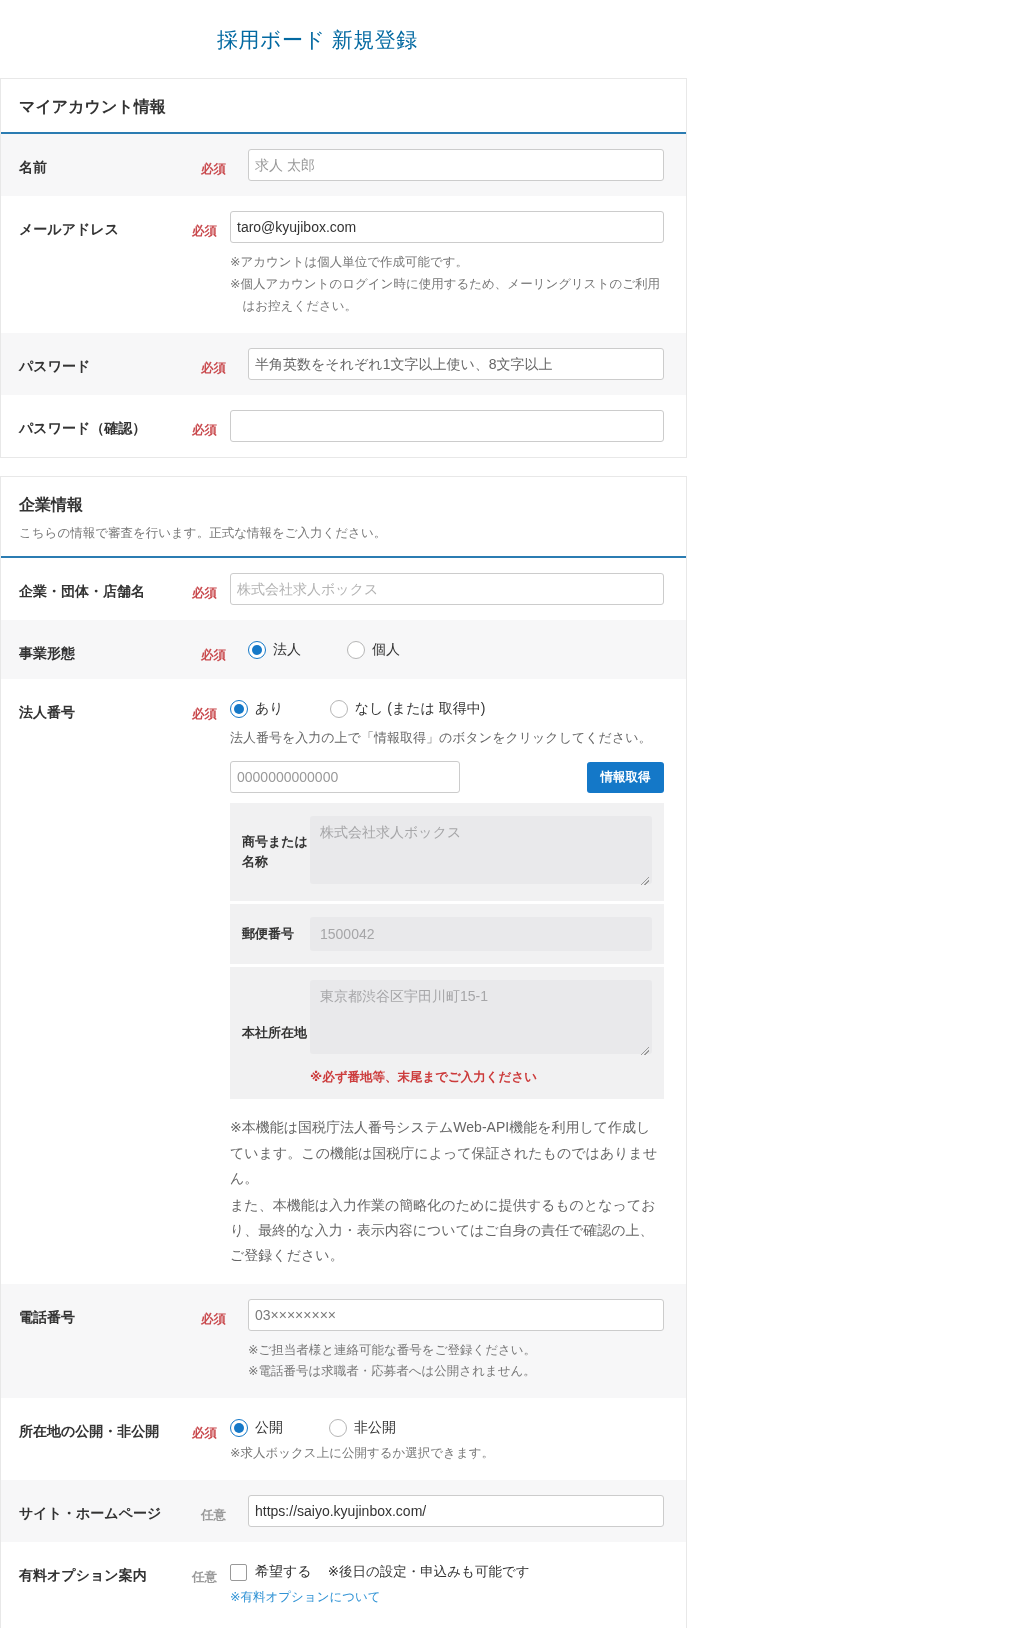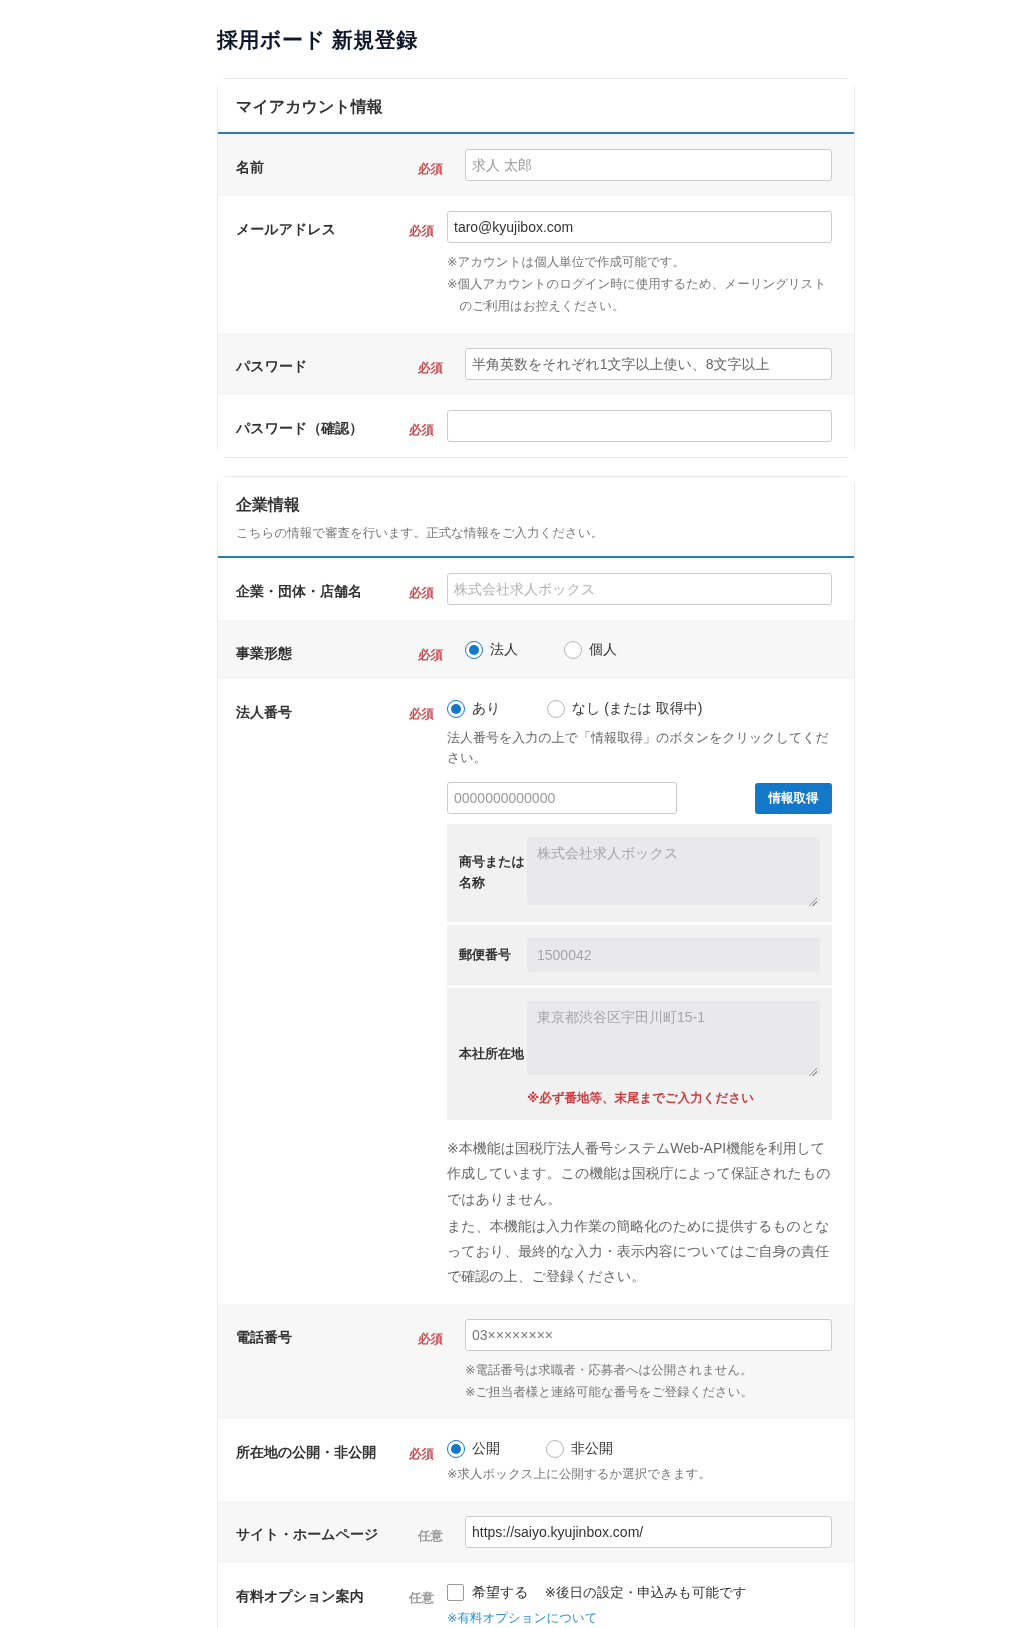--- a/index.html
+++ b/index.html
@@ -5,25 +5,25 @@
   * { box-sizing: border-box; margin: 0; padding: 0; }
   html,body { background:#ffffff; }
   body {
     width:1036px; min-height:1628px;
     font-family:"Liberation Sans","DejaVu Sans",sans-serif;
     color:#333;
   }
   .page { width:1036px; position:relative; }
   h1.page-title {
     margin:26px 9px 24px 217px;
-    font-size:21px; font-weight:bold; color:#0f172a; letter-spacing:.5px;
+    font-size:21px; font-weight:normal; color:#0369a1; letter-spacing:.5px;
   }
   .card {
-    width:638px; margin-left:217px; background:#fff;
-    border:1px solid #e8e8e8; border-radius:10px;
+    width:687px; background:#fff;
+    border:1px solid #e8e8e8; border-radius:0;
   }
   .card + .card { margin-top:18px; }
   .card-header { padding:18px 18px 14px; border-bottom:2px solid #2b7cb2; background:#fff; }
   .card-header h2 { font-size:16px; font-weight:bold; color:#333; }
   .card-header .sub { margin-top:9px; font-size:12.5px; color:#777; }
   .row { display:flex; padding:15px 22px 15px 18px; background:#fff; }
   .row.gray { background:#f7f7f8;gap:9px; }
   .col-label { width:173px; flex:0 0 173px; font-size:14px; font-weight:bold; color:#333; padding-top:8px; line-height:1.5; }
   .col-badge { width:38px; flex:0 0 38px; padding-top:10px; }
   .badge { font-size:12.5px; font-weight:bold; }
@@ -229,22 +229,22 @@
         </div>
       </div>
     </div>
 
     <div class="row gray">
       <div class="col-label">電話番号</div>
       <div class="col-badge"><span class="badge req">必須</span></div>
       <div class="col-input">
         <input class="text ph-mid" type="text" placeholder="03××××××××" style="">
         <div class="notes">
+          <p class="note">※ご担当者様と連絡可能な番号をご登録ください。</p>
           <p class="note">※電話番号は求職者・応募者へは公開されません。</p>
-          <p class="note">※ご担当者様と連絡可能な番号をご登録ください。</p>
         </div>
       </div>
     </div>
 
     <div class="row">
       <div class="col-label">所在地の公開・非公開</div>
       <div class="col-badge"><span class="badge req">必須</span></div>
       <div class="col-input">
         <div class="choice-line">
           <span class="choice">

